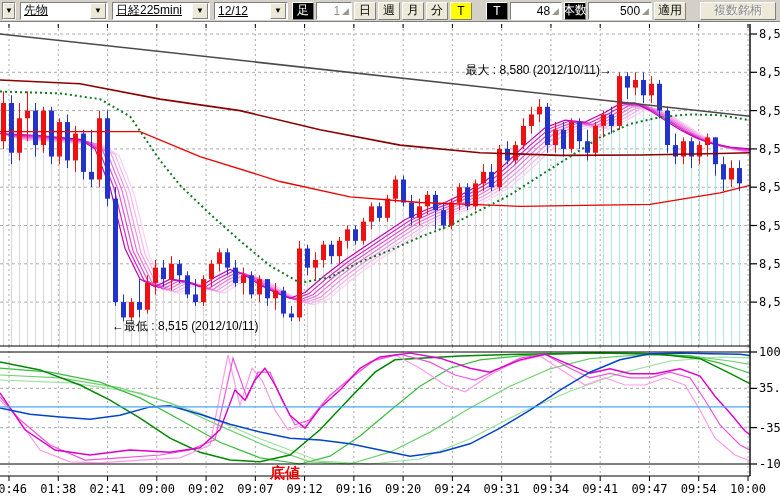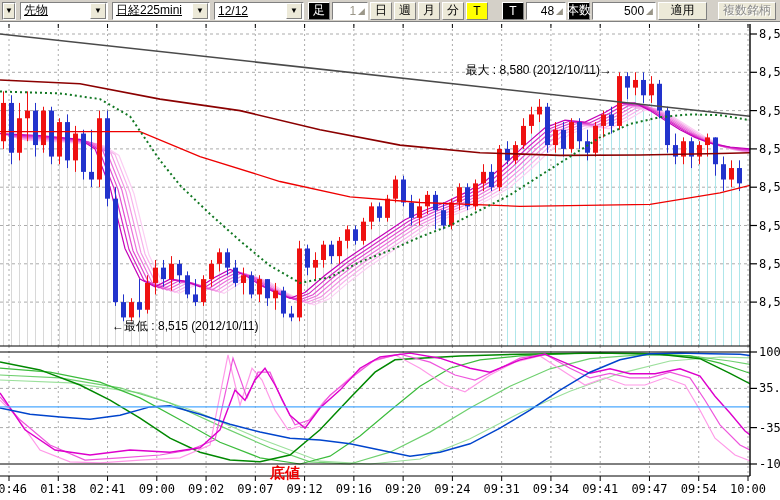--- a/index.html
+++ b/index.html
@@ -35,47 +35,47 @@
     <span class="arrow" style="margin:1px auto">▼</span>
   </div>
   <div class="combo" style="width:88px">
     <span class="val">先物</span>
     <span class="arrow">▼</span>
   </div>
   <div class="combo" style="width:98px">
     <span class="val">日経225mini</span>
     <span class="arrow">▼</span>
   </div>
-  <div class="combo" style="width:90px">
+  <div class="combo" style="width:74px">
     <span class="val">12/12</span>
     <span class="arrow">▼</span>
   </div>
   <div class="btn black">足</div>
   <div class="spin dim" style="width:36px">
     <span class="v">1</span>
     <span class="grip">◢</span>
   </div>
   <div class="btn" style="width:22px">日</div>
   <div class="btn" style="width:22px">週</div>
   <div class="btn" style="width:22px">月</div>
   <div class="btn" style="width:22px">分</div>
   <div class="btn yellow" style="width:22px">T</div>
   <div class="sp12"></div>
   <div class="btn black" style="width:22px">T</div>
-  <div class="spin" style="width:40px">
+  <div class="spin" style="width:52px">
     <span class="v">48</span>
     <span class="grip">◢</span>
   </div>
   <div class="btn black" style="width:22px">本数</div>
   <div class="spin" style="width:64px">
     <span class="v">500</span>
     <span class="grip">◢</span>
   </div>
-  <div class="btn" style="width:49px">適用</div>
-  <div class="btn disabled mleft" style="width:58px">複数銘柄</div>
+  <div class="btn" style="width:32px">適用</div>
+  <div class="btn disabled mleft" style="width:76px">複数銘柄</div>
 </div>
 
 <div class="chartwrap">
   <svg id="chart-svg" width="780" height="478" viewBox="0 0 780 478">
       <defs>
         <clipPath id="mainclip">
           <rect x="0" y="2" width="750" height="322"></rect>
         </clipPath>
         <clipPath id="subclip">
           <rect x="0" y="324" width="750" height="130"></rect>

